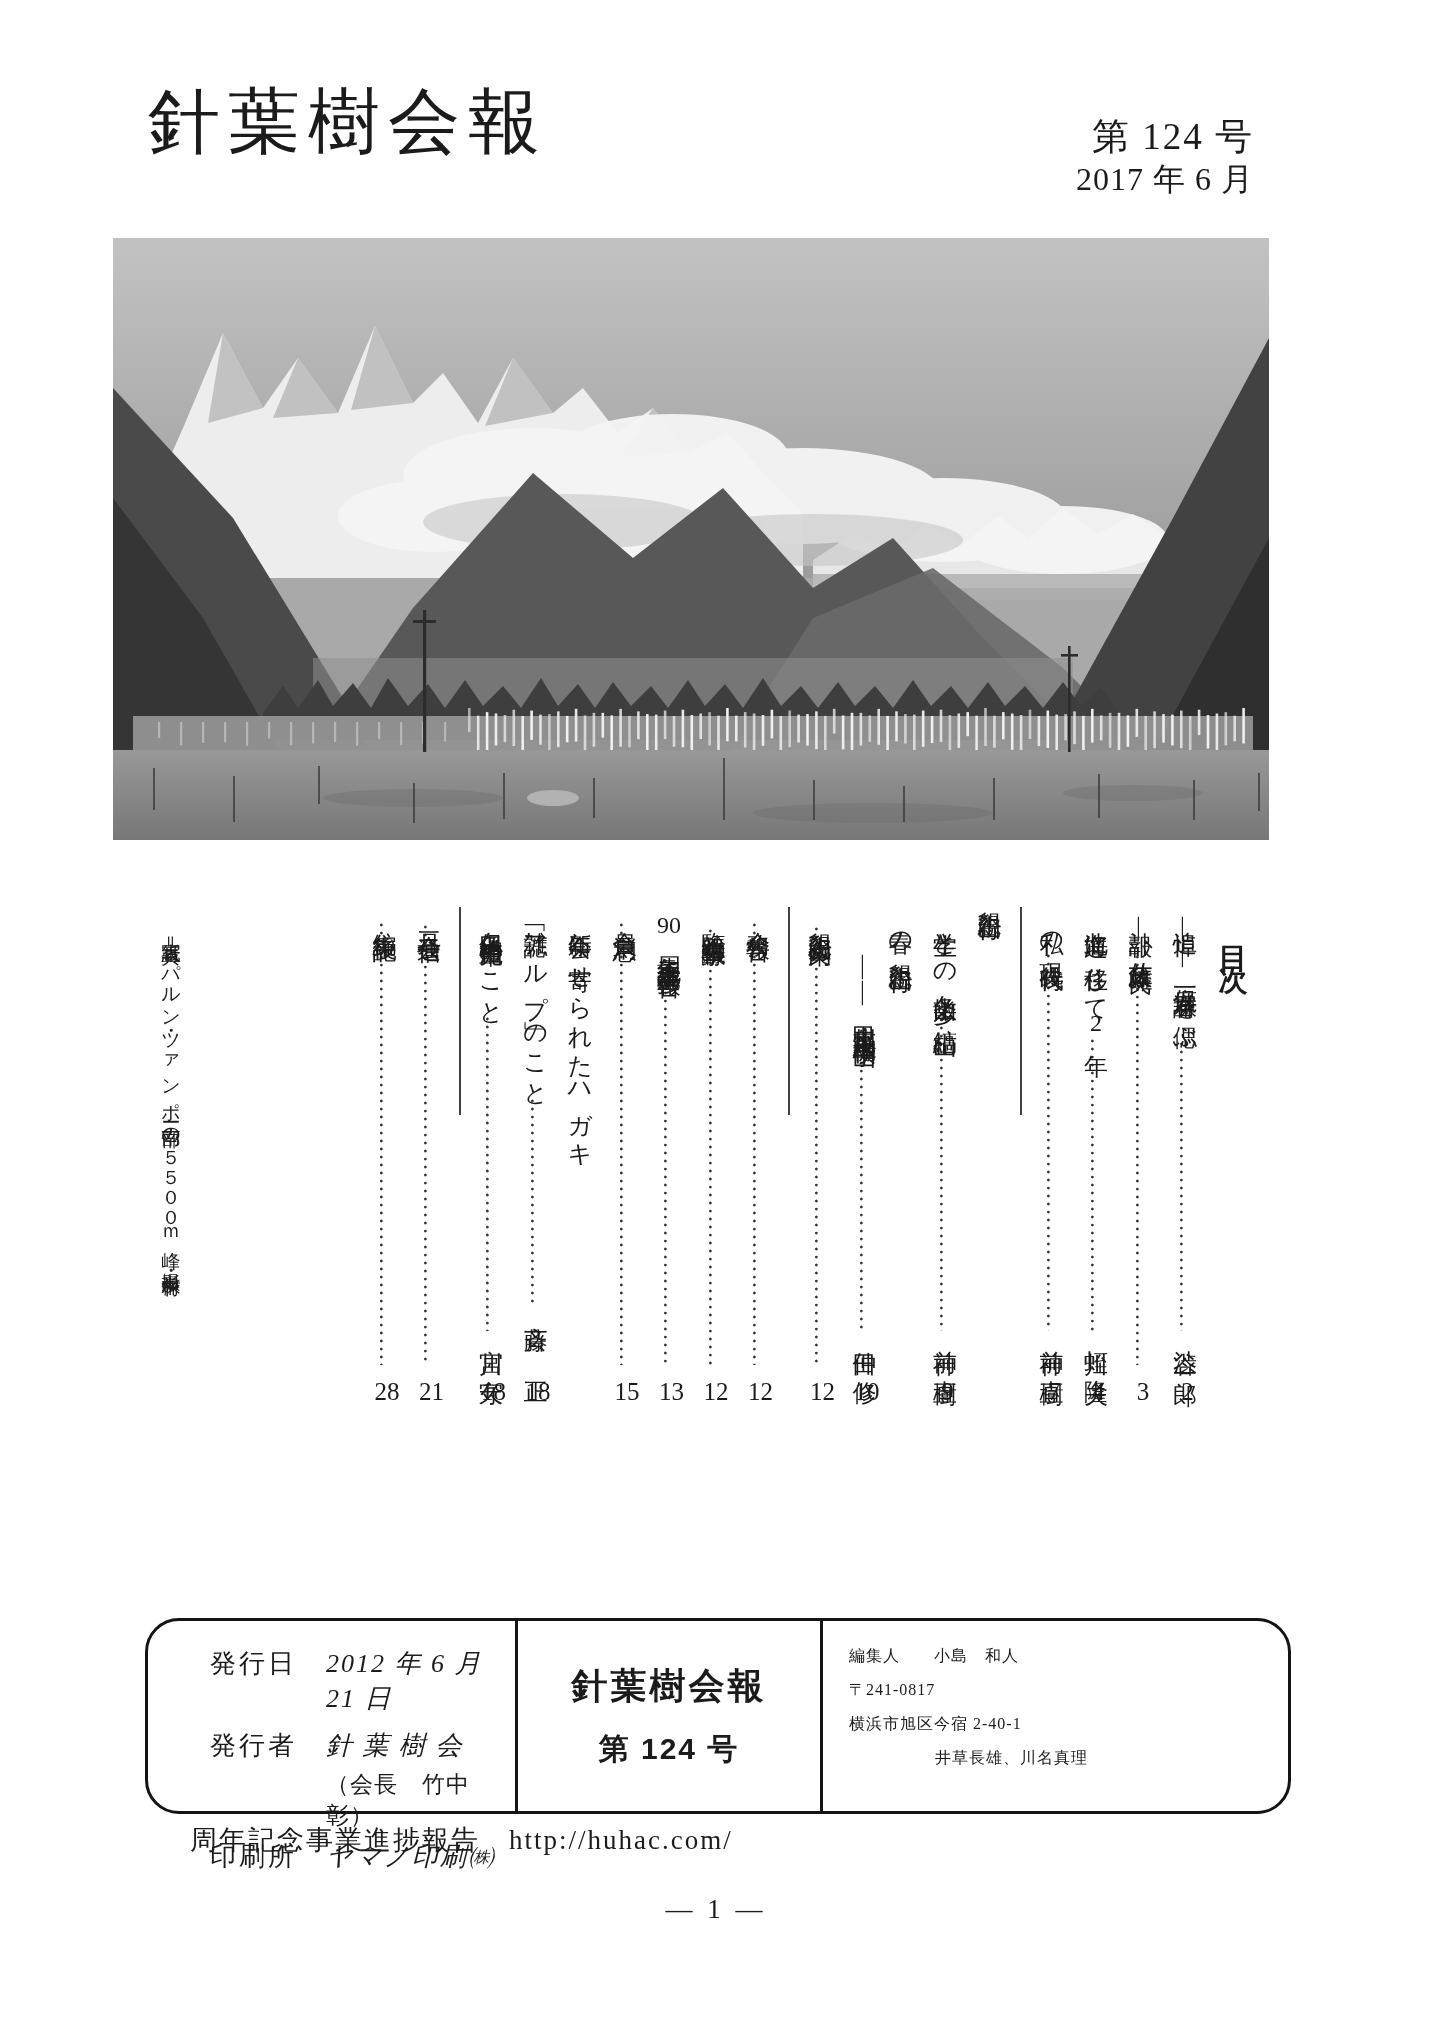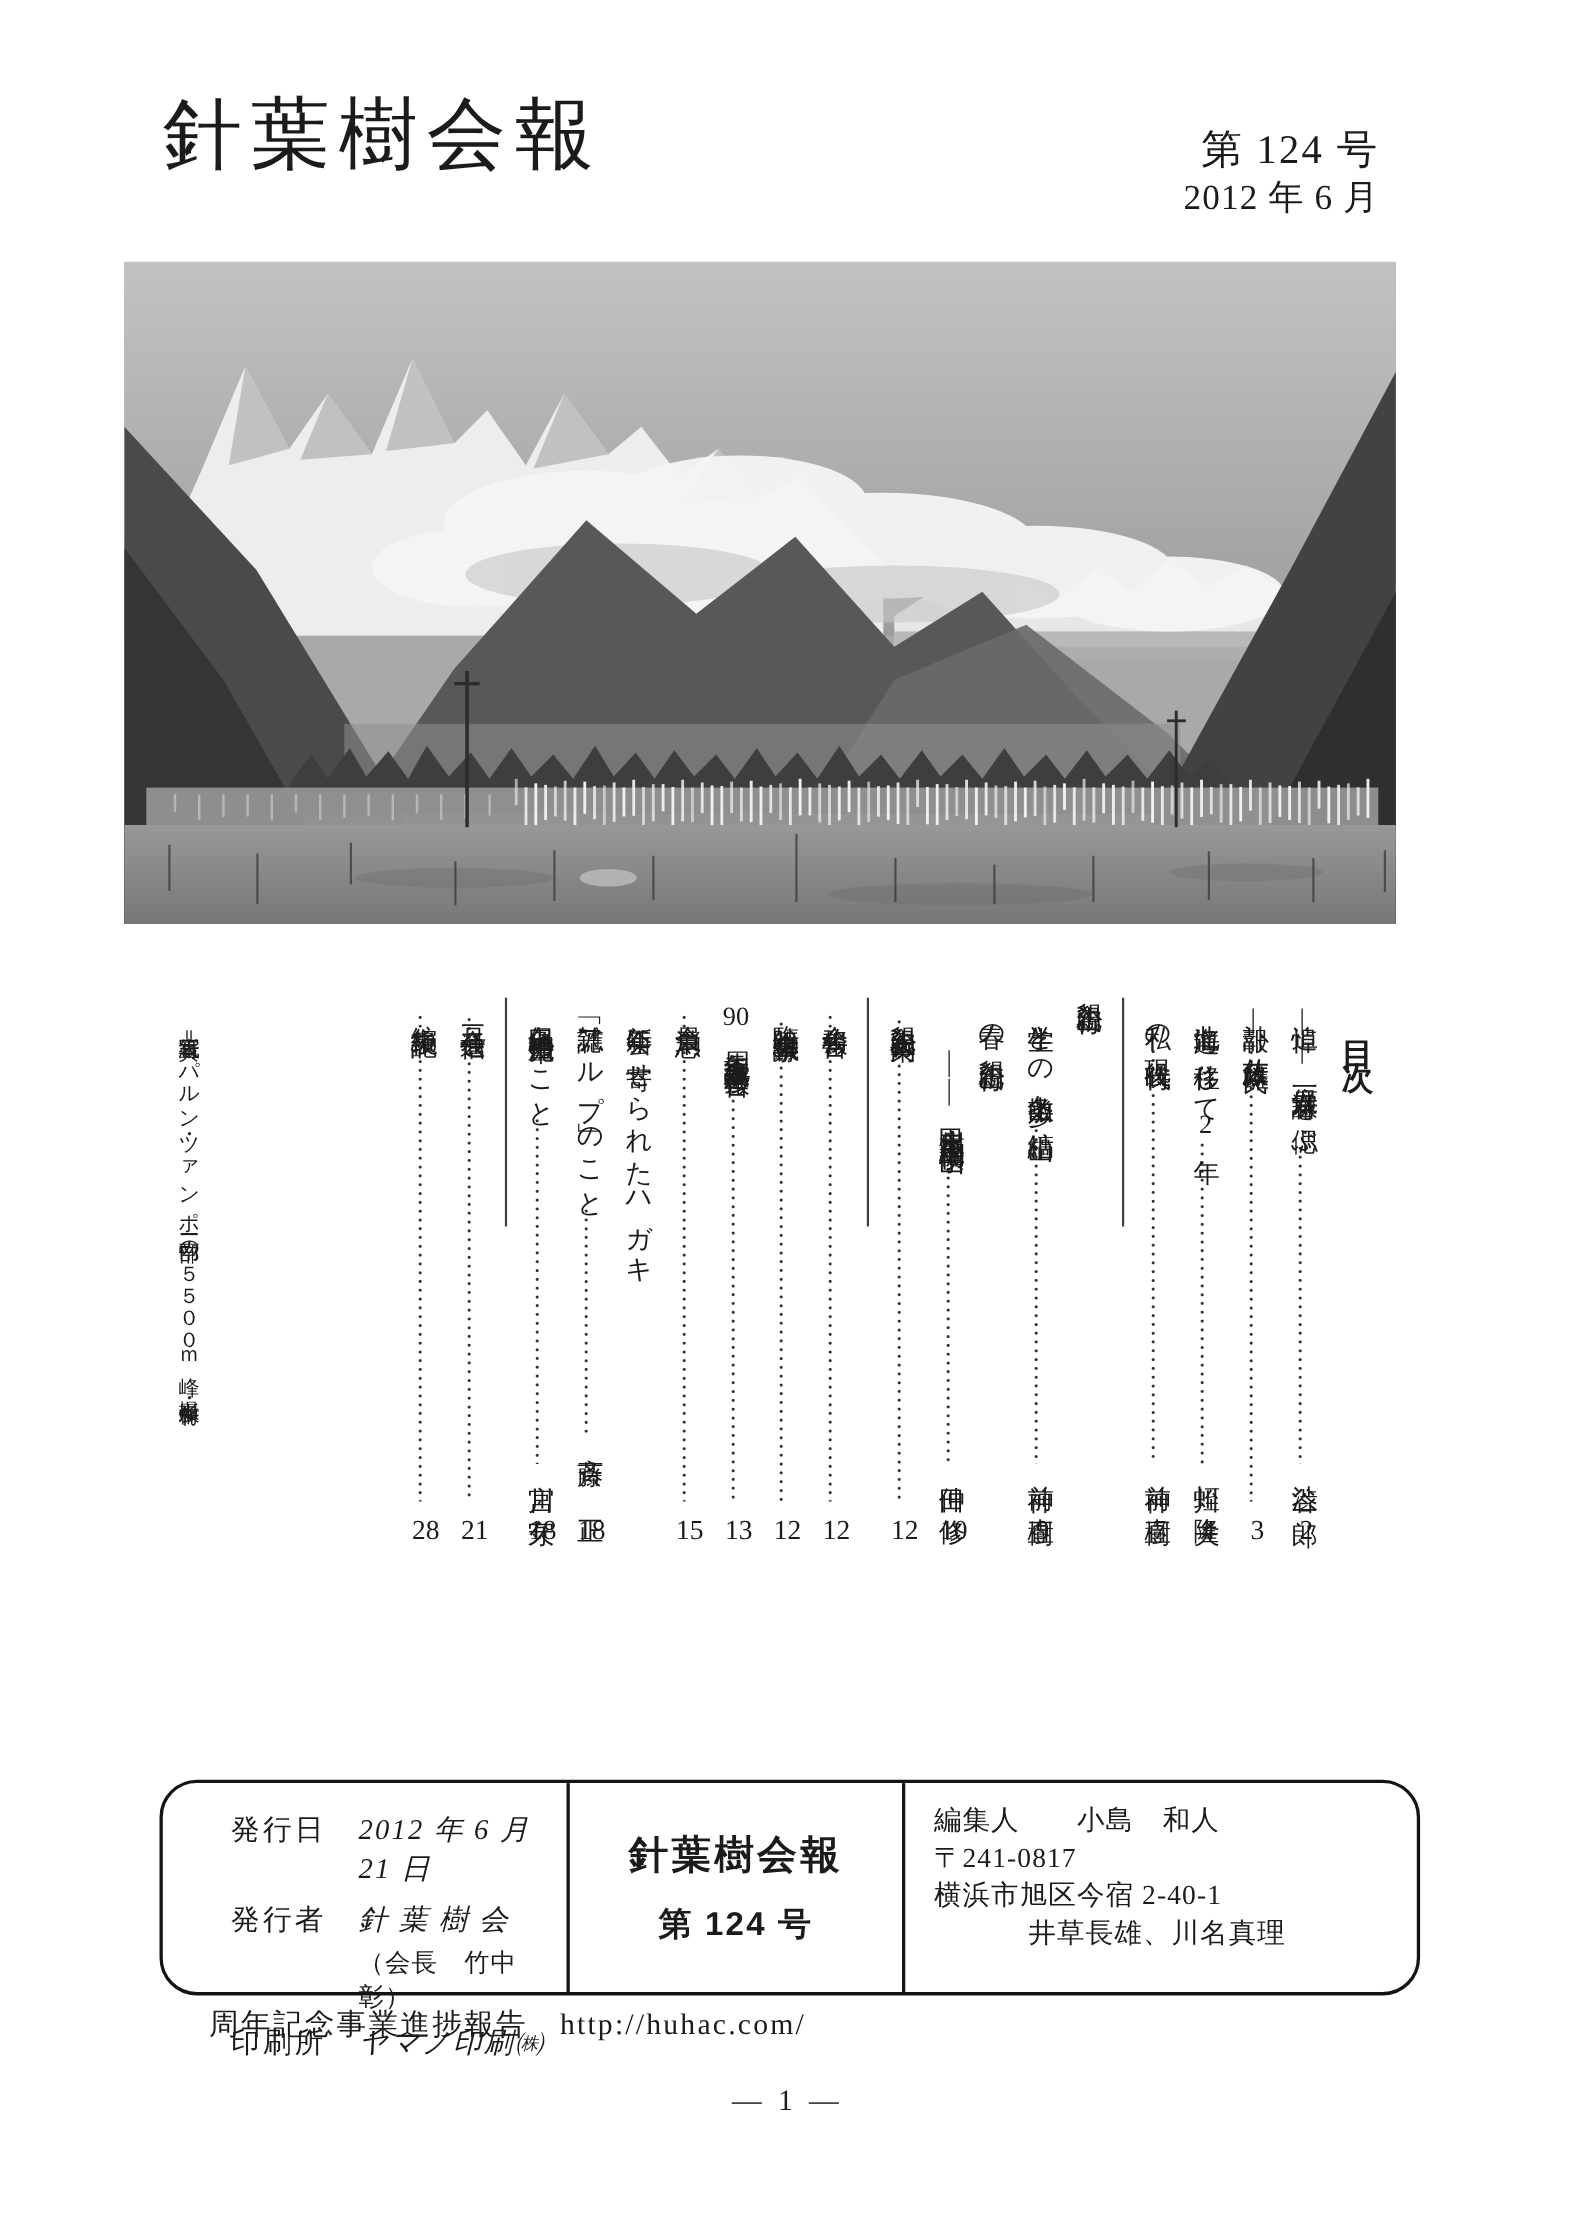--- a/index.html
+++ b/index.html
@@ -60,34 +60,34 @@
   .co-label{width:92px;letter-spacing:3px;flex:none;}
   .co-val{margin-left:24px;letter-spacing:2px;font-style:italic;}
   .co-sub{font-size:23px;margin:-6px 0 8px 116px;letter-spacing:1px;font-family:Liberation Mono, monospace;}
   .cell-center{
     width:308px;border-left:3px solid #141414;border-right:3px solid #141414;
     display:flex;flex-direction:column;align-items:center;justify-content:center;gap:18px;
     font-family:"Liberation Sans","DejaVu Sans",sans-serif;font-weight:700;
   }
   .center-title{font-size:36px;letter-spacing:3px;}
   .center-issue{font-size:30px;letter-spacing:2px;}
-  .cell-right{flex:1;padding:18px 0 0 26px;font-size:25px;}
+  .cell-right{flex:1;padding:18px 0 0 26px;font-size:16px;}
   .co-line{line-height:34px;letter-spacing:1px;}
   .co-line.indent{padding-left:86px;}
   
   .homepage{position:absolute;left:190px;top:1822px;font-size:27px;letter-spacing:2px;}
   .pageno{position:absolute;left:0;top:1894px;width:100%;text-align:center;font-size:27px;letter-spacing:4px;}
 </style>
 </head>
 <body>
 
 <div class="masthead">針葉樹会報</div>
 <div class="issue-block">
   <div class="issue-no">第 124 号</div>
-  <div class="issue-date">2012 年 6 月</div>
+  <div class="issue-date">2017 年 6 月</div>
 </div>
 
 <div class="photo">
 <svg viewBox="0 0 1156 602" xmlns="http://www.w3.org/2000/svg">
   <defs>
     <linearGradient id="sky" x1="0" y1="0" x2="0" y2="1">
       <stop offset="0" stop-color="#c2c2c2"></stop>
           <stop offset="1" stop-color="#9d9d9d"></stop>
     </linearGradient>
     <linearGradient id="meadow" x1="0" y1="0" x2="0" y2="1">

